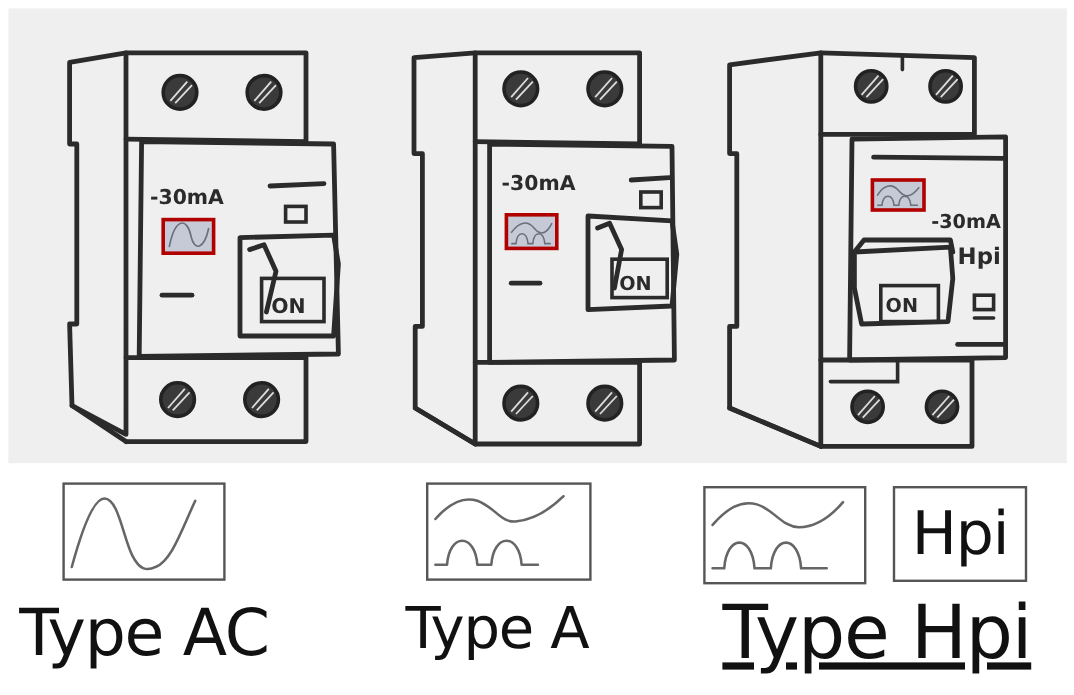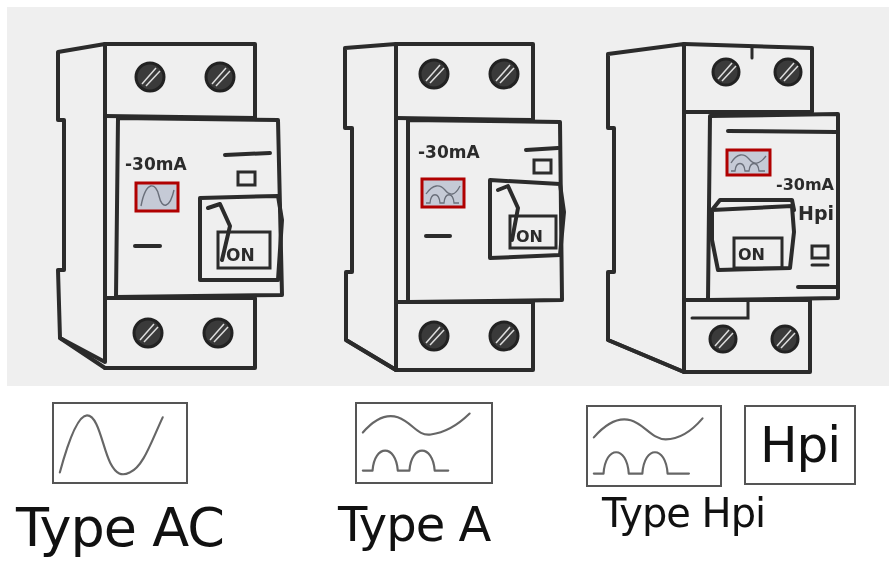--- a/index.html
+++ b/index.html
@@ -182,13 +182,13 @@
     <path class="wave" d="M6 70 L16 70 C18 40, 40 40, 42 70 L56 70 C58 40, 80 40, 82 70 L104 70"></path>
   </svg>
 </div>
 
 <div class="symbol" style="left:744px;top:405px;width:112px;height:80px;">
   <div class="hpi-box-text">Hpi</div>
 </div>
 
 <div class="type-label" style="left:16px;top:496px;font-size:54px;">Type AC</div>
 <div class="type-label" style="left:338px;top:496px;font-size:48px;">Type A</div>
-<div class="type-label" style="left:602px;top:490px;font-size:40px;">Type Hpi</div>
+<div class="type-label" style="left:602px;top:490px;font-size:62px;text-decoration:underline;">Type Hpi</div>
 
 </body></html>

